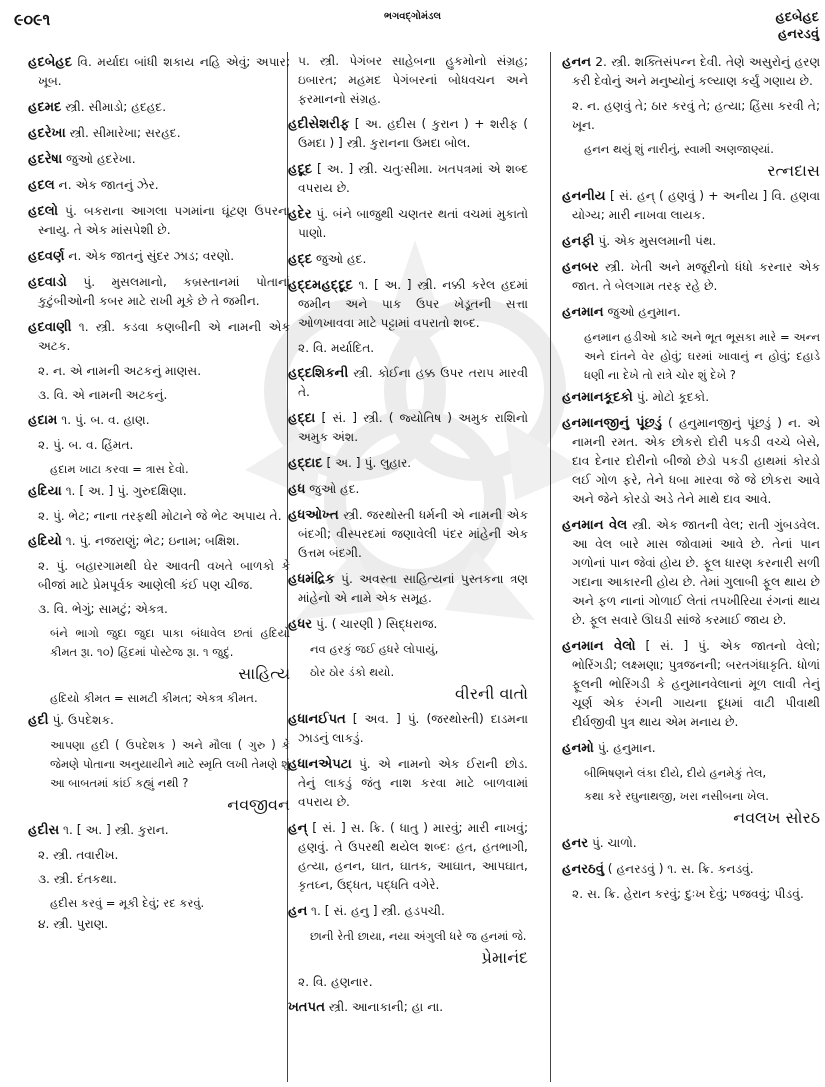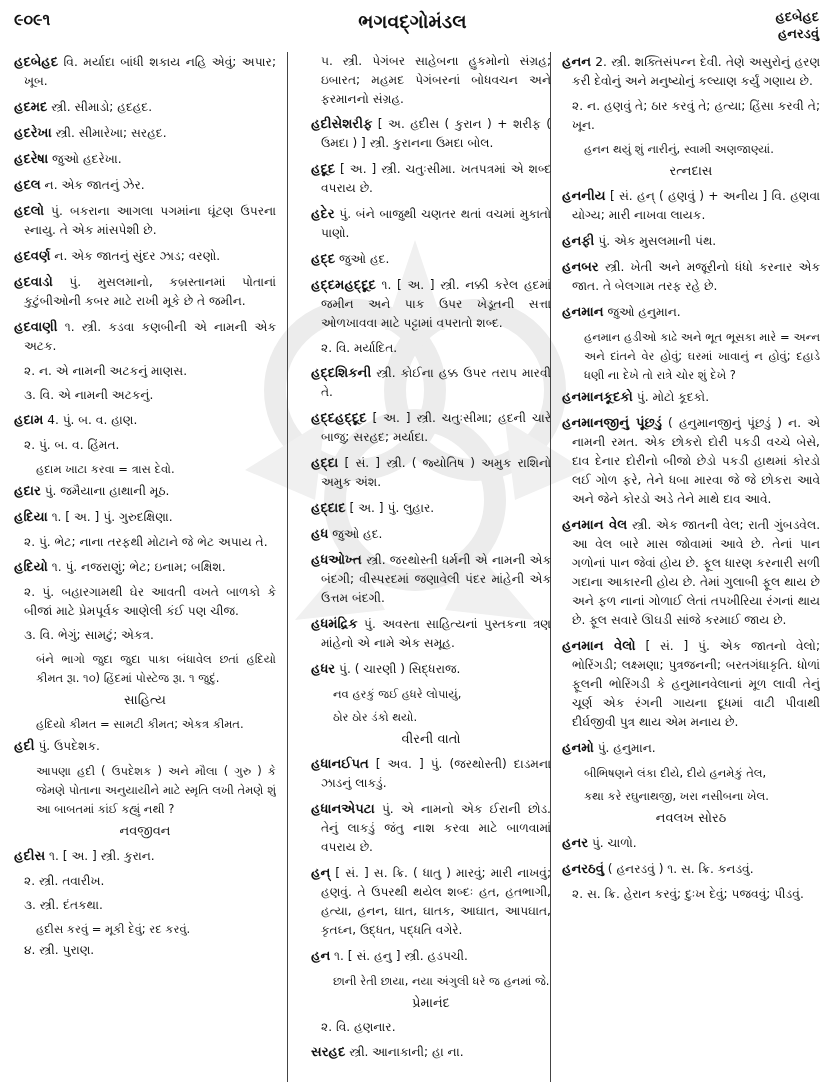--- a/index.html
+++ b/index.html
@@ -6,43 +6,43 @@
   body {
     width: 825px; height: 1087px; overflow: hidden;
     background: #ffffff; color: #111;
     font-family: "DejaVu Sans", sans-serif;
     position: relative;
   }
   .header {
     position: absolute; top: 0; left: 0; width: 825px; height: 44px;
   }
   .page-no { position: absolute; left: 14px; top: 10px; font-size: 16px; font-weight: bold; text-align: center; }
-  .book-title { position: absolute; left: 0; width: 825px; top: 10px; text-align: center; font-size: 19px; font-weight: bold; }
+  .book-title { position: absolute; left: 0; width: 825px; top: 10px; text-align: center; font-size: 10px; font-weight: bold; }
   .guide-words { position: absolute; right: 6px; top: 8px; text-align: right; font-size: 13px; font-weight: bold; line-height: 17px; }
   .watermark {
     position: absolute; left: 215px; top: 220px; width: 400px; height: 420px; pointer-events: none;
   }
   .columns {
     position: absolute; top: 52px; left: 0; width: 825px; height: 1030px;
   }
   .col {
     position: absolute; top: 0; height: 1030px; overflow: hidden;
     font-size: 12.2px; line-height: 19px; text-align: justify;
   }
-  .col.c1 { left: 14px; width: 262px; }
-  .col.c2 { left: 311px; width: 240px; }
+  .col.c1 { left: 28px; width: 262px; }
+  .col.c2 { left: 288px; width: 240px; }
   .col.c3 { left: 562px; width: 258px; }
   .divider { position: absolute; top: 0; width: 1px; height: 1030px; background: #444; }
   .divider.d1 { left: 287px; }
   .divider.d2 { left: 550px; }
   .entry { margin: 0 0 6px 0; padding-left: 10px; text-indent: -10px; }
   .hw { font-weight: bold; font-size: 13.2px; }
   .sense { margin: 0 0 5px 10px; }
   .quote { margin: 4px 0 2px 22px; font-size: 11.5px; text-indent: 0; }
-  .source { text-align: center; font-size: 13px; margin: 0 0 6px 0; }
+  .source { text-align: right; font-size: 16px; margin: 0 0 6px 0; }
 </style>
 </head>
 <body>
 
 <div class="header">
   <span class="page-no">૯૦૯૧</span>
   <span class="book-title">ભગવદ્ગોમંડલ</span>
   <div class="guide-words">
     <div>હદબેહદ</div>
     <div>હનરડવું</div>
@@ -72,24 +72,23 @@
       <div class="entry"><span class="hw">હદમદ</span><span> </span><span>સ્ત્રી. સીમાડો; હદહદ.</span></div>
       <div class="entry"><span class="hw">હદરેખા</span><span> </span><span>સ્ત્રી. સીમારેખા; સરહદ.</span></div>
       <div class="entry"><span class="hw">હદરેષા</span><span> </span><span>જુઓ હદરેખા.</span></div>
       <div class="entry"><span class="hw">હદલ</span><span> </span><span>ન. એક જાતનું ઝેર.</span></div>
       <div class="entry"><span class="hw">હદલો</span><span> </span><span>પું. બકરાના આગલા પગમાંના ઘૂંટણ ઉપરના સ્નાયુ. તે એક માંસપેશી છે.</span></div>
       <div class="entry"><span class="hw">હદવર્ણ</span><span> </span><span>ન. એક જાતનું સુંદર ઝાડ; વરણો.</span></div>
       <div class="entry"><span class="hw">હદવાડો</span><span> </span><span>પું. મુસલમાનો, કબ્રસ્તાનમાં પોતાનાં કુટુંબીઓની કબર માટે રાખી મૂકે છે તે જમીન.</span></div>
       <div class="entry"><span class="hw">હદવાણી</span><span> </span><span>૧. સ્ત્રી. કડવા કણબીની એ નામની એક અટક.</span></div>
       <div class="sense">૨. ન. એ નામની અટકનું માણસ.</div>
       <div class="sense">૩. વિ. એ નામની અટકનું.</div>
-      <div class="entry"><span class="hw">હદામ</span><span> </span><span>4. પું. બ. વ. હાણ.</span></div>
+      <div class="entry"><span class="hw">હદામ</span><span> </span><span>૧. પું. બ. વ. હાણ.</span></div>
       <div class="sense">૨. પું. બ. વ. હિંમત.</div>
       <div class="quote">હદામ ખાટા કરવા = ત્રાસ દેવો.</div>
-      <div class="entry"><span class="hw">હદાર</span><span> </span><span>પું. જમૈયાના હાથાની મૂઠ.</span></div>
       <div class="entry"><span class="hw">હદિયા</span><span> </span><span>૧. [ અ. ] પું. ગુરુદક્ષિણા.</span></div>
       <div class="sense">૨. પું. ભેટ; નાના તરફથી મોટાને જે ભેટ અપાય તે.</div>
       <div class="entry"><span class="hw">હદિયો</span><span> </span><span>૧. પું. નજરાણું; ભેટ; ઇનામ; બક્ષિશ.</span></div>
       <div class="sense">૨. પું. બહારગામથી ઘેર આવતી વખતે બાળકો કે બીજાં માટે પ્રેમપૂર્વક આણેલી કંઈ પણ ચીજ.</div>
       <div class="sense">૩. વિ. ભેગું; સામટું; એકત્ર.</div>
       <div class="quote">બંને ભાગો જુદા જુદા પાકા બંધાવેલ છતાં હદિયો કીમત રૂા. ૧૦) હિંદમાં પોસ્ટેજ રૂા. ૧ જુદું.</div>
       <div class="source">સાહિત્ય</div>
       <div class="quote">હદિયો કીમત = સામટી કીમત; એકત્ર કીમત.</div>
       <div class="entry"><span class="hw">હદી</span><span> </span><span>પું. ઉપદેશક.</span></div>
       <div class="quote">આપણા હદી ( ઉપદેશક ) અને મૌલા ( ગુરુ ) કે જેમણે પોતાના અનુયાયીને માટે સ્મૃતિ લખી તેમણે શું આ બાબતમાં કાંઈ કહ્યું નથી ?</div>
@@ -102,38 +101,37 @@
     </div>
   <div class="col c2">
       <div class="sense">૫. સ્ત્રી. પેગંબર સાહેબના હુકમોનો સંગ્રહ; ઇબારત; મહમદ પેગંબરનાં બોધવચન અને ફરમાનનો સંગ્રહ.</div>
       <div class="entry"><span class="hw">હદીસેશરીફ</span><span> </span><span>[ અ. હદીસ ( કુરાન ) + શરીફ ( ઉમદા ) ] સ્ત્રી. કુરાનના ઉમદા બોલ.</span></div>
       <div class="entry"><span class="hw">હદૂદ</span><span> </span><span>[ અ. ] સ્ત્રી. ચતુઃસીમા. ખતપત્રમાં એ શબ્દ વપરાય છે.</span></div>
       <div class="entry"><span class="hw">હદેર</span><span> </span><span>પું. બંને બાજુથી ચણતર થતાં વચમાં મુકાતો પાણો.</span></div>
       <div class="entry"><span class="hw">હદ્દ</span><span> </span><span>જુઓ હદ.</span></div>
       <div class="entry"><span class="hw">હદ્દમહદ્દૂદ</span><span> </span><span>૧. [ અ. ] સ્ત્રી. નક્કી કરેલ હદમાં જમીન અને પાક ઉપર ખેડૂતની સત્તા ઓળખાવવા માટે પટ્ટામાં વપરાતો શબ્દ.</span></div>
       <div class="sense">૨. વિ. મર્યાદિત.</div>
       <div class="entry"><span class="hw">હદ્દશિકની</span><span> </span><span>સ્ત્રી. કોઈના હક્ક ઉપર તરાપ મારવી તે.</span></div>
-      <div class="entry"><span class="hw">હદ્દહદ્દૂદ</span><span> </span><span>[ અ. ] સ્ત્રી. ચતુઃસીમા; હદની ચારે બાજુ; સરહદ; મર્યાદા.</span></div>
       <div class="entry"><span class="hw">હદ્દા</span><span> </span><span>[ સં. ] સ્ત્રી. ( જ્યોતિષ ) અમુક રાશિનો અમુક અંશ.</span></div>
       <div class="entry"><span class="hw">હદ્દાદ</span><span> </span><span>[ અ. ] પું. લુહાર.</span></div>
       <div class="entry"><span class="hw">હધ</span><span> </span><span>જુઓ હદ.</span></div>
       <div class="entry"><span class="hw">હધઓખ્ત</span><span> </span><span>સ્ત્રી. જરથોસ્તી ધર્મની એ નામની એક બંદગી; વીસ્પરદમાં જણાવેલી પંદર માંહેની એક ઉત્તમ બંદગી.</span></div>
       <div class="entry"><span class="hw">હધમંદ્રિક</span><span> </span><span>પું. અવસ્તા સાહિત્યનાં પુસ્તકના ત્રણ માંહેનો એ નામે એક સમૂહ.</span></div>
       <div class="entry"><span class="hw">હધર</span><span> </span><span>પું. ( ચારણી ) સિદ્ધરાજ.</span></div>
       <div class="quote">નવ હરકું જઈ હધરે લોપાયું,</div>
       <div class="quote">ઠોર ઠોર ડંકો થયો.</div>
       <div class="source">વીરની વાતો</div>
       <div class="entry"><span class="hw">હધાનઈપત</span><span> </span><span>[ અવ. ] પું. (જરથોસ્તી) દાડમના ઝાડનું લાકડું.</span></div>
       <div class="entry"><span class="hw">હધાનએપટા</span><span> </span><span>પું. એ નામનો એક ઈરાની છોડ. તેનું લાકડું જંતુ નાશ કરવા માટે બાળવામાં વપરાય છે.</span></div>
       <div class="entry"><span class="hw">હન્</span><span> </span><span>[ સં. ] સ. ક્રિ. ( ધાતુ ) મારવું; મારી નાખવું; હણવું. તે ઉપરથી થયેલ શબ્દઃ હત, હતભાગી, હત્યા, હનન, ઘાત, ઘાતક, આઘાત, આપઘાત, કૃતઘ્ન, ઉદ્ધત, પદ્ધતિ વગેરે.</span></div>
       <div class="entry"><span class="hw">હન</span><span> </span><span>૧. [ સં. હનુ ] સ્ત્રી. હડપચી.</span></div>
       <div class="quote">છાની રેતી છાયા, નયા અંગુલી ધરે જ હનમાં જે.</div>
       <div class="source">પ્રેમાનંદ</div>
       <div class="sense">૨. વિ. હણનાર.</div>
-      <div class="entry"><span class="hw">સરહદ</span><span> </span><span>સ્ત્રી. આનાકાની; હા ના.</span></div>
+      <div class="entry"><span class="hw">ખતપત</span><span> </span><span>સ્ત્રી. આનાકાની; હા ના.</span></div>
     </div>
   <div class="col c3">
       <div class="entry"><span class="hw">હનન</span><span> </span><span>2. સ્ત્રી. શક્તિસંપન્ન દેવી. તેણે અસુરોનું હરણ કરી દેવોનું અને મનુષ્યોનું કલ્યાણ કર્યું ગણાય છે.</span></div>
       <div class="sense">૨. ન. હણવું તે; ઠાર કરવું તે; હત્યા; હિંસા કરવી તે; ખૂન.</div>
       <div class="quote">હનન થયું શું નારીનું, સ્વામી અણજાણ્યાં.</div>
       <div class="source">રત્નદાસ</div>
       <div class="entry"><span class="hw">હનનીય</span><span> </span><span>[ સં. હન્ ( હણવું ) + અનીય ] વિ. હણવા યોગ્ય; મારી નાખવા લાયક.</span></div>
       <div class="entry"><span class="hw">હનફી</span><span> </span><span>પું. એક મુસલમાની પંથ.</span></div>
       <div class="entry"><span class="hw">હનબર</span><span> </span><span>સ્ત્રી. ખેતી અને મજૂરીનો ધંધો કરનાર એક જાત. તે બેલગામ તરફ રહે છે.</span></div>
       <div class="entry"><span class="hw">હનમાન</span><span> </span><span>જુઓ હનુમાન.</span></div>

